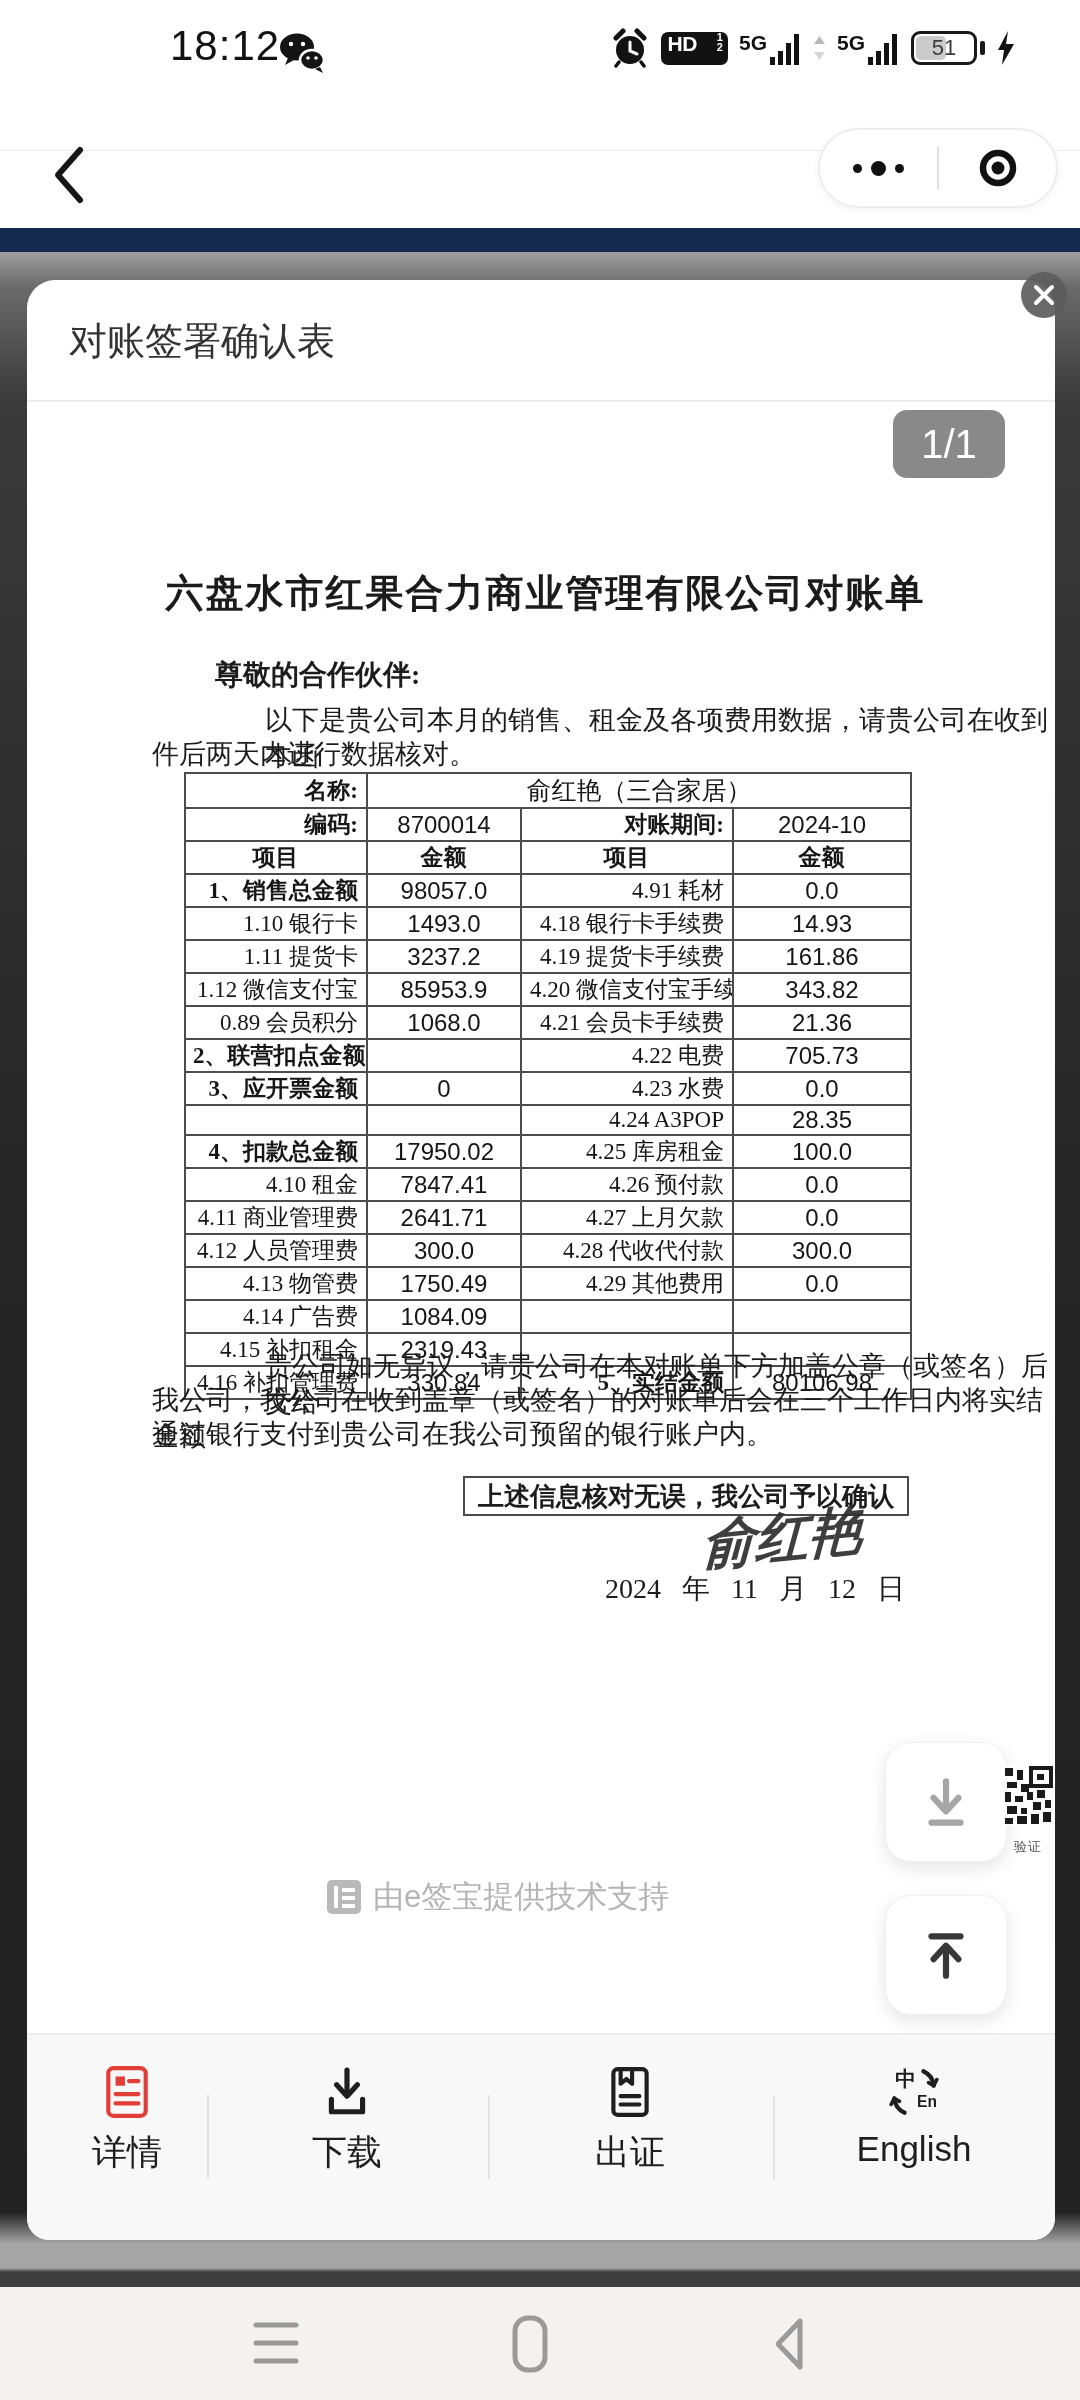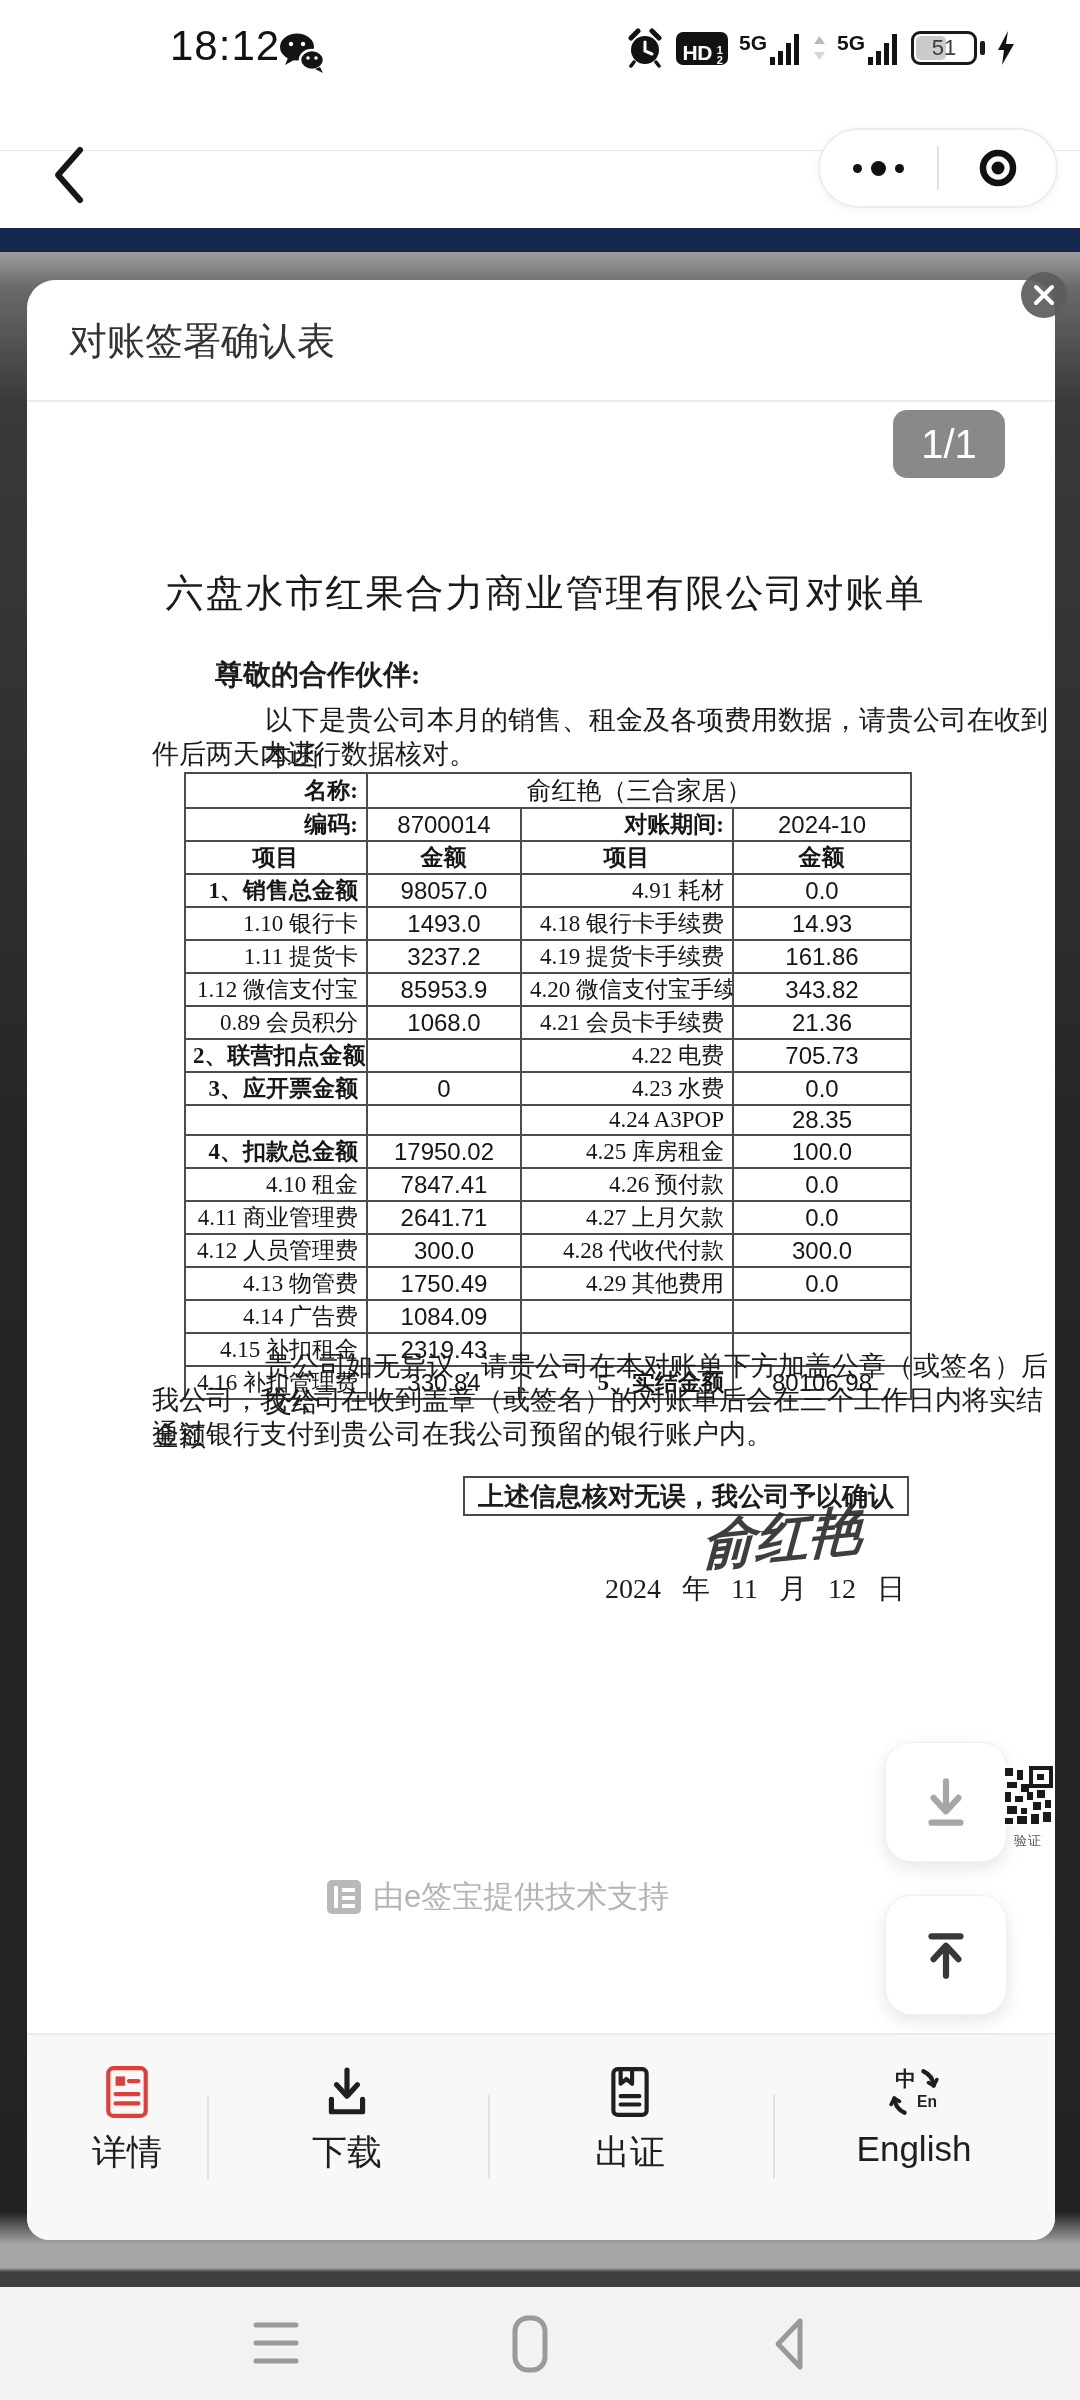--- a/index.html
+++ b/index.html
@@ -5,21 +5,21 @@
   * { margin:0; padding:0; box-sizing:border-box; }
   html,body { width:1080px; height:2400px; overflow:hidden; background:#fff;
     font-family:"Liberation Sans", sans-serif; }
   .screen { position:relative; width:1080px; height:2400px; background:#fff; overflow:hidden; }
   .abs { position:absolute; }
 
   
   .time { left:170px; top:22px; font-size:42px; font-weight:500; color:#121212; letter-spacing:1px; }
   .sb-right { right:64px; top:26px; height:44px; display:flex; align-items:center; gap:11px; }
   .hd-badge { background:#121212; color:#fff; border-radius:7px; height:33px; padding:0 5px 0 7px;
-    display:flex; align-items:flex-end; gap:5px; }
+    display:flex; align-items:flex-start; gap:20px; }
   .hd-badge .hd { font-size:21px; font-weight:700; letter-spacing:-0.5px; }
   .frac { display:flex; flex-direction:column; font-size:11px; line-height:10px; font-weight:700; align-items:center; }
   .sig { display:flex; align-items:flex-end; gap:3px; }
   .sig .g { font-size:21px; font-weight:700; color:#121212; line-height:20px; margin-bottom:13px; }
   .battery { position:relative; width:66px; height:34px; border:3px solid #1a1a1a; border-radius:9px; }
   .battery .fill { position:absolute; left:2px; top:2px; bottom:2px; width:50%; background:#cbcbcb; border-radius:5px; }
   .battery .pct { position:absolute; inset:0; display:flex; align-items:center; justify-content:center;
     font-size:22px; color:#3c3c3c; }
   .bat-nub { width:5px; height:14px; background:#1a1a1a; border-radius:2px; margin-left:-8px; }
 
@@ -46,21 +46,21 @@
     border-radius:28px 28px 22px 22px; overflow:hidden; z-index:2; }
   .modal-title { left:42px; top:36px; font-size:38px; color:#333; line-height:50px; }
   .modal-divider { left:0; top:120px; width:1028px; height:2px; background:#ededed; }
   .close-btn { left:1021px; top:272px; width:46px; height:46px; z-index:4; border-radius:50%;
     background:rgba(92,92,92,0.92); display:flex; align-items:center; justify-content:center; }
   .page-badge { left:866px; top:130px; width:112px; height:68px; background:#898989; border-radius:14px;
     color:#fff; font-size:40px; display:flex; align-items:center; justify-content:center; }
 
   
   .doc { font-family:"Liberation Serif", serif; color:#1c1c1c; }
-  .doc-title { left:0; top:288px; width:1028px; text-align:center; font-size:38px; font-weight:400;
+  .doc-title { left:0; top:288px; width:1028px; text-align:center; font-size:38px; font-weight:700;
     letter-spacing:2px; color:#1b1b1b;padding-left:9px; }
   .salutation { left:188px; top:376px; font-size:28px; font-weight:700; }
   .intro1 { left:238px; top:422px; font-size:27px; }
   .intro2 { left:125px; top:456px; font-size:27px; }
 
   table.stmt { left:157px; top:492px; width:726px; border-collapse:collapse; table-layout:fixed;
     font-family:"Liberation Serif", serif; }
   table.stmt td { border:2px solid #4c4c4c; height:28px; font-size:23px; color:#161616;
     padding:0 8px; white-space:nowrap; overflow:hidden; }
   table.stmt .lbl { text-align:right; }
@@ -83,21 +83,21 @@
   .wm-logo { width:34px; height:34px; background:#b9b9b9; border-radius:5px; position:relative; }
   .wm-logo:before { content:""; position:absolute; left:7px; top:6px; bottom:6px; width:4px; background:#fff; }
   .wm-logo:after { content:""; position:absolute; left:15px; right:6px; top:8px; height:4px; background:#fff;
     box-shadow:0 8px 0 #fff, 0 16px 0 #fff; }
 
   .float-btn { width:122px; height:120px; background:#fff; border-radius:26px; border:1px solid #f0f0f0;
     box-shadow:0 6px 18px rgba(0,0,0,0.10); display:flex; align-items:center; justify-content:center; }
   .dl-btn { left:858px; top:1462px; }
   .up-btn { left:858px; top:1615px; }
   .qr-wrap { left:976px; top:1486px; z-index:3; text-align:center; }
-  .qr-caption { font-size:13px; color:#555; margin-top:2px; letter-spacing:1px; }
+  .qr-caption { font-size:13px; color:#555; margin-top:8px; letter-spacing:1px; }
 
   
   .toolbar { left:0; top:1753px; width:1028px; height:207px; background:#f8f8f8; border-top:2px solid #ececec; }
   .tb-item { position:absolute; top:30px; width:220px; display:flex; flex-direction:column; align-items:center; gap:10px; }
   .tb-label { font-size:35px; font-weight:500; color:#1e1e1e; font-family:"Liberation Sans", sans-serif; }
   .tb-div { position:absolute; top:60px; width:2px; height:84px; background:#e2e2e2; }
 
   
   .gnav { left:0; top:2287px; width:1080px; height:113px; background:#f3f2f0; }
   .gnav .g-ic { position:absolute; top:28px; }

